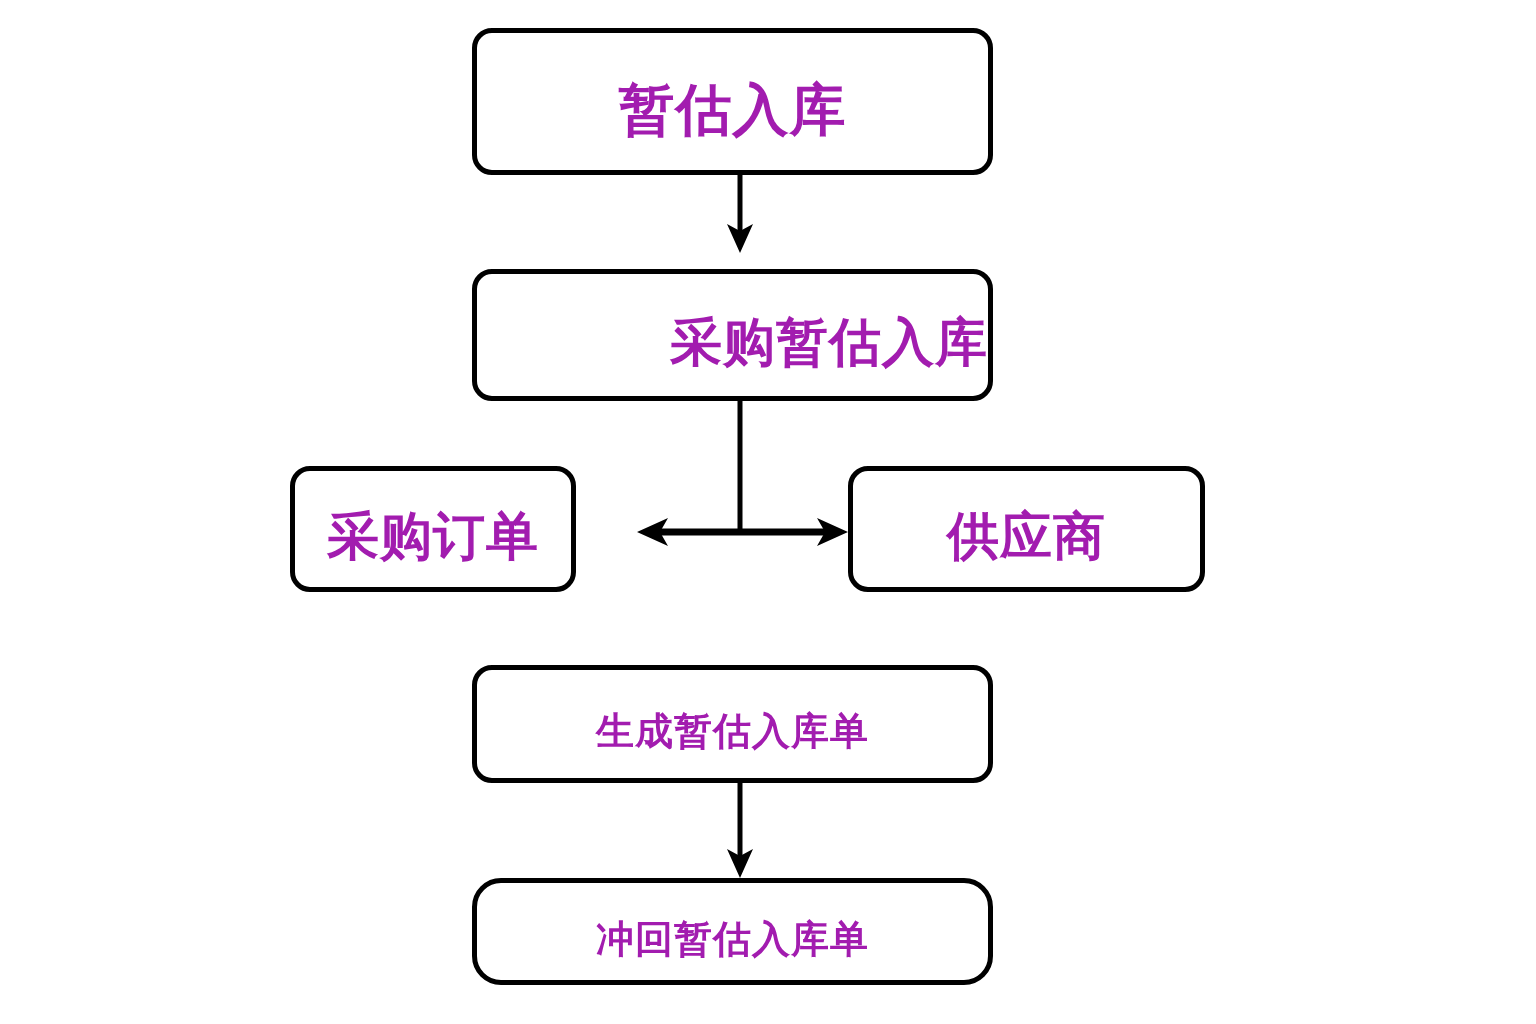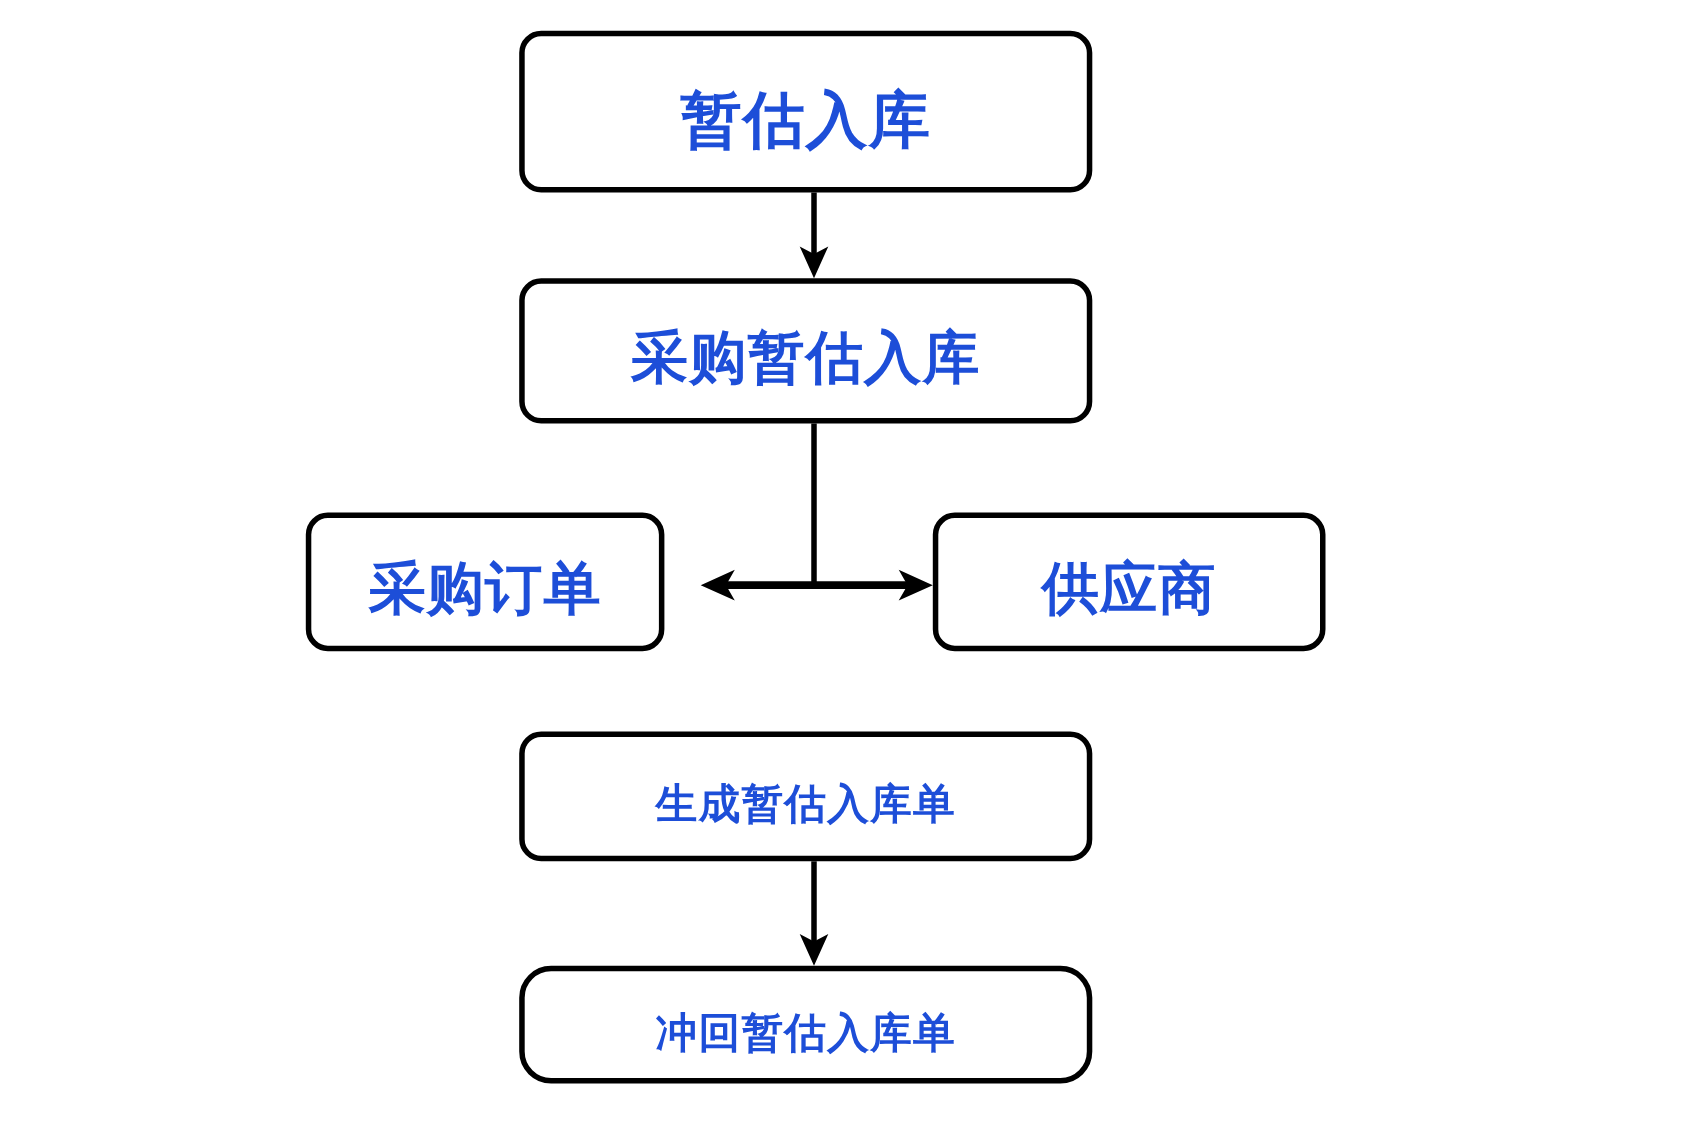--- a/index.html
+++ b/index.html
@@ -33,21 +33,21 @@
     box-sizing: border-box;
     background: #ffffff;
     border: 5px solid #000000;
     border-radius: 20px;
     display: flex;
     align-items: center;
     justify-content: center;
     text-align: center;
   }
   .node-label {
-    color: #1d4ed8;
+    color: #a21caf;
     font-weight: 700;
     line-height: 1.1;
     letter-spacing: 1px;
     white-space: nowrap;
     font-family: "DejaVu Sans", "Liberation Sans", sans-serif;
     margin-top: 16px;
   }
   .size-lg { font-size: 56px; }
   .size-md { font-size: 52px; }
   .size-sm { font-size: 38px; }
@@ -89,25 +89,25 @@
     <g>
       <line x1="740" y1="783" x2="740" y2="868" stroke="#000000" stroke-width="5"></line>
       <path d="M 740 878 L 727 849 L 740 856 L 753 849 Z" fill="#000000"></path>
     </g>
   </svg>
 
   <div class="node" style="left:472px; top:28px; width:521px; height:147px;">
     <span class="node-label size-lg">暂估入库</span>
   </div>
 
-  <div class="node" style="left:472px; top:253px; width:521px; height:132px;">
+  <div class="node" style="left:472px; top:269px; width:521px; height:132px;justify-content:flex-end;">
     <span class="node-label size-md">采购暂估入库</span>
   </div>
 
-  <div class="node" style="left:278px; top:466px; width:326px; height:126px;">
+  <div class="node" style="left:290px; top:466px; width:286px; height:126px;">
     <span class="node-label size-md">采购订单</span>
   </div>
 
   <div class="node" style="left:848px; top:466px; width:357px; height:126px;">
     <span class="node-label size-md">供应商</span>
   </div>
 
   <div class="node" style="left:472px; top:665px; width:521px; height:118px;">
     <span class="node-label size-sm">生成暂估入库单</span>
   </div>

